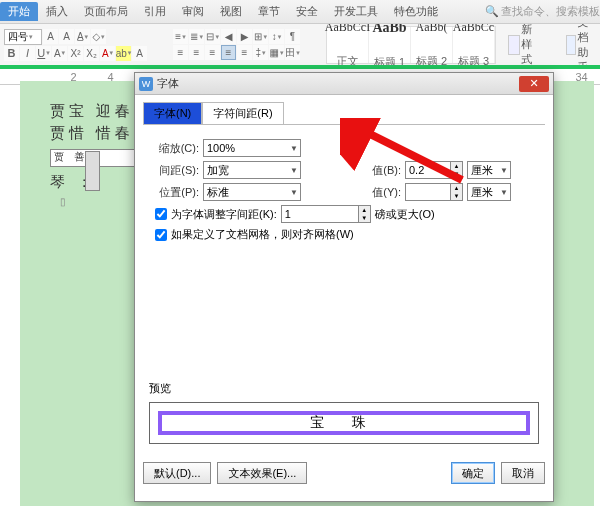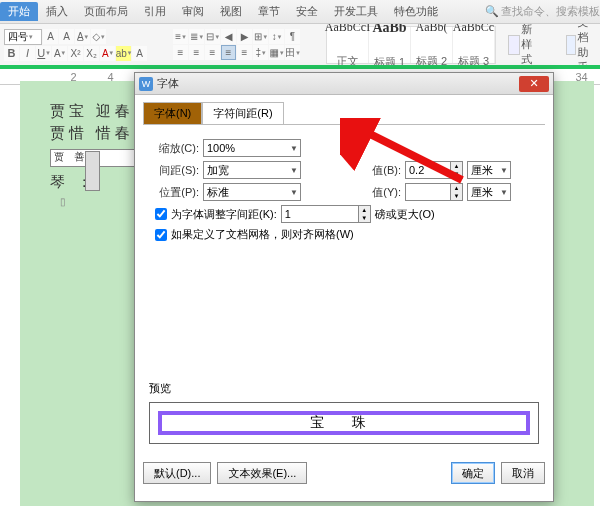--- a/index.html
+++ b/index.html
@@ -28,21 +28,21 @@
 .doc-line{font-size:15px;color:#333;margin:3px 0;letter-spacing:4px;font-family:SimSun,serif}
 .doc-line.sel{display:inline-block}
 .doc-box{position:absolute;left:65px;top:70px;width:15px;height:40px;border:1px solid #888;background:#ddd}
 .doc-mark{position:absolute;left:40px;top:115px;color:#888;font-size:10px}
 .dialog{position:absolute;left:134px;top:72px;width:420px;height:430px;background:#fff;border:1px solid #888;box-shadow:0 3px 12px rgba(0,0,0,0.35)}
 .dlg-title{height:22px;background:linear-gradient(#f0f0f0,#ddd);display:flex;align-items:center;padding:0 4px;border-bottom:1px solid #bbb}
 .dlg-title .wicon{width:14px;height:14px;background:#4a90d9;color:#fff;display:flex;align-items:center;justify-content:center;font-size:9px;margin-right:4px;border-radius:2px}
 .dlg-title .ttl{font-size:11px;color:#333}
 .dlg-title .close{margin-left:auto;width:30px;height:16px;background:#d04030;color:#fff;display:flex;align-items:center;justify-content:center;font-size:11px;border-radius:2px;cursor:pointer}
 .dlg-tabs{display:flex;padding:6px 8px 0;gap:0}
-.dlg-tab{padding:3px 10px;border:1px solid #bbb;background:#a16207;font-size:11px;cursor:pointer;position:relative;top:1px}
+.dlg-tab{padding:3px 10px;border:1px solid #bbb;background:#1d4ed8;font-size:11px;cursor:pointer;position:relative;top:1px}
 .dlg-tab.active{background:#fff;border-bottom:1px solid #fff}
 .dlg-body{border-top:1px solid #bbb;margin:0 8px;padding:10px 6px;height:332px;position:relative}
 .frow{display:flex;align-items:center;margin:4px 0;gap:4px}
 .flabel{width:50px;text-align:right;font-size:11px;color:#333}
 .flabel2{width:42px;text-align:right;font-size:11px;color:#333}
 .sel, .spin{height:18px;border:1px solid #888;background:#fff;display:flex;align-items:center;padding:0 3px;font-size:10px;position:relative}
 .sel{width:98px}
 .sel::after{content:"▼";position:absolute;right:2px;font-size:8px;color:#555}
 .spin{width:58px}
 .spin-btns{position:absolute;right:0;top:0;bottom:0;width:12px;display:flex;flex-direction:column}

